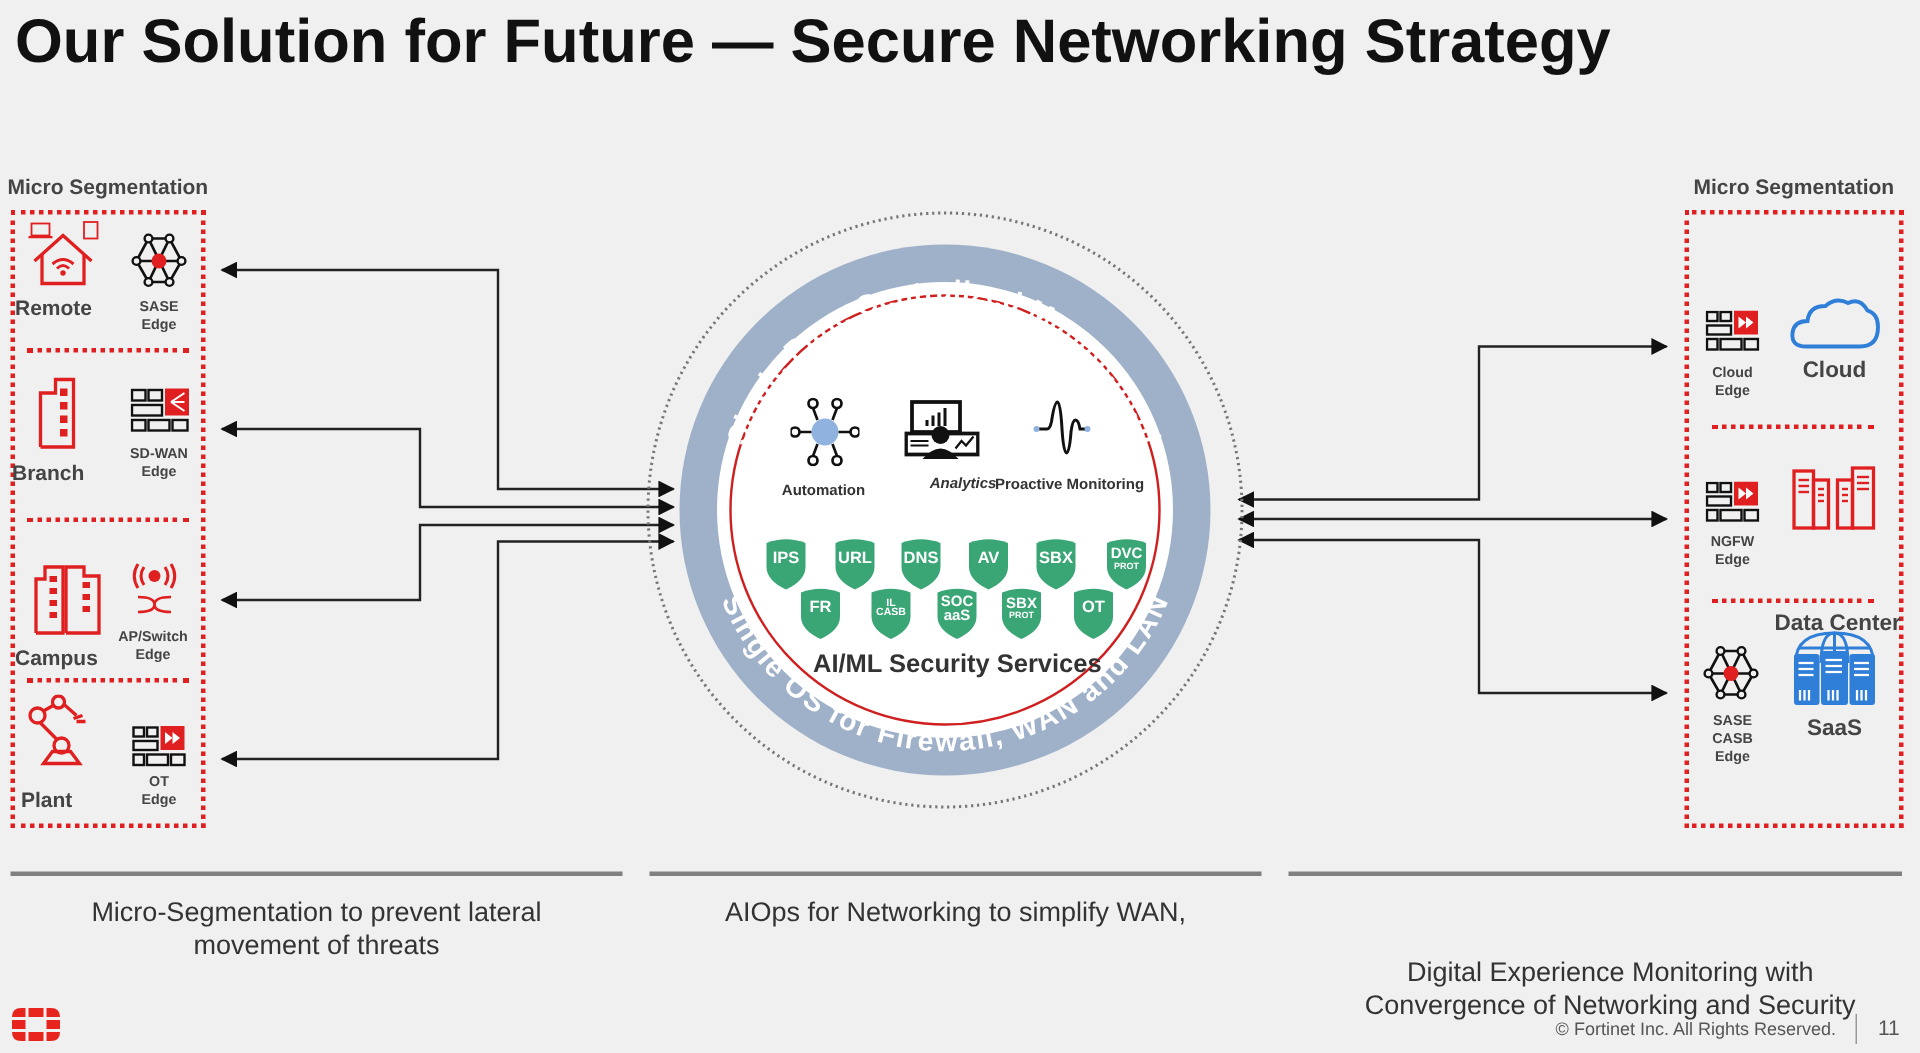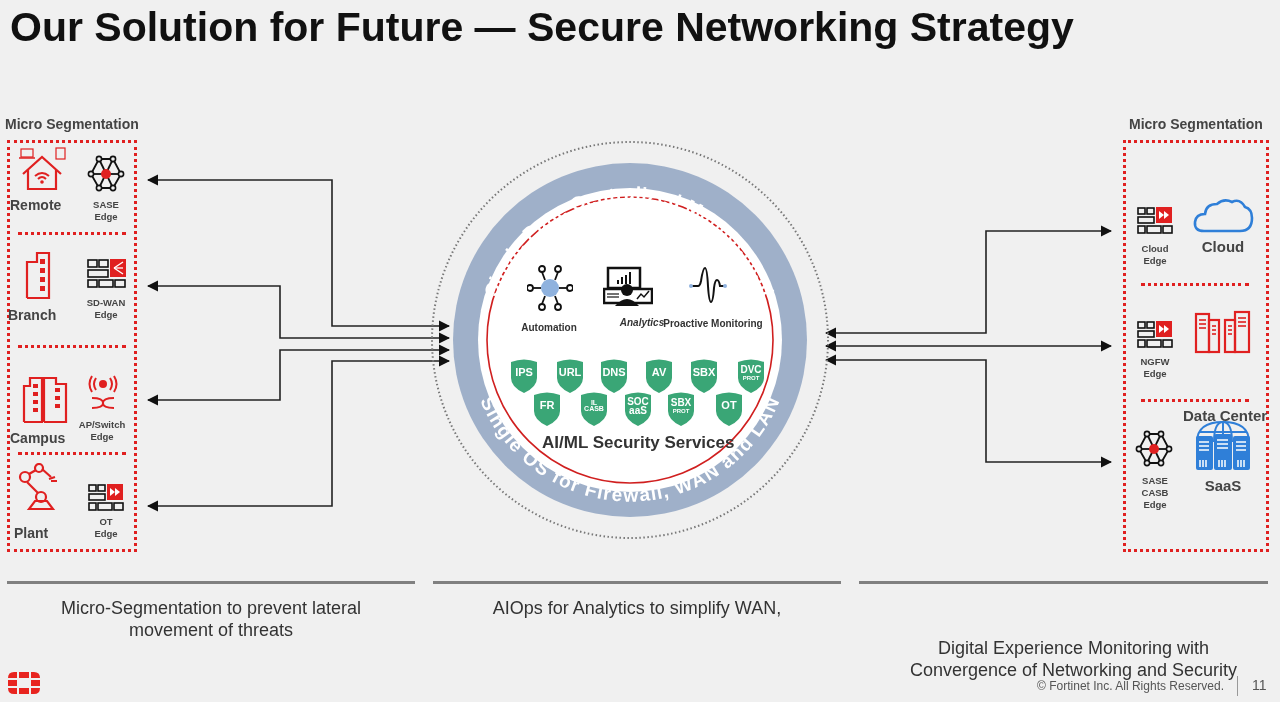--- a/index.html
+++ b/index.html
@@ -475,21 +475,21 @@
 
 <div class="abs bar" style="left:7px;width:408px;"></div>
 <div class="abs bar" style="left:433px;width:408px;"></div>
 <div class="abs bar" style="left:859px;width:409px;"></div>
 
 <div class="abs caption" style="left:7px;width:408px;">
   <div>Micro-Segmentation to prevent lateral</div>
   <div>movement of threats</div>
 </div>
 <div class="abs caption" style="left:433px;width:408px;">
-  <div>AIOps for Analytics to simplify WAN,</div>
+  <div>AIOps for Networking to simplify WAN,</div>
 </div>
 <div class="abs caption" style="left:869px;width:409px;margin-top:40px;">
   <div>Digital Experience Monitoring with</div>
   <div>Convergence of Networking and Security</div>
 </div>
 
 <div class="abs" style="left:8px;top:672px;width:32px;height:22px;">
   <svg width="32" height="22" viewBox="0 0 32 22">
     <g fill="#e8241f">
       <path d="M0 6 Q0 0 6 0 L9 0 L9 6 Z"></path>

